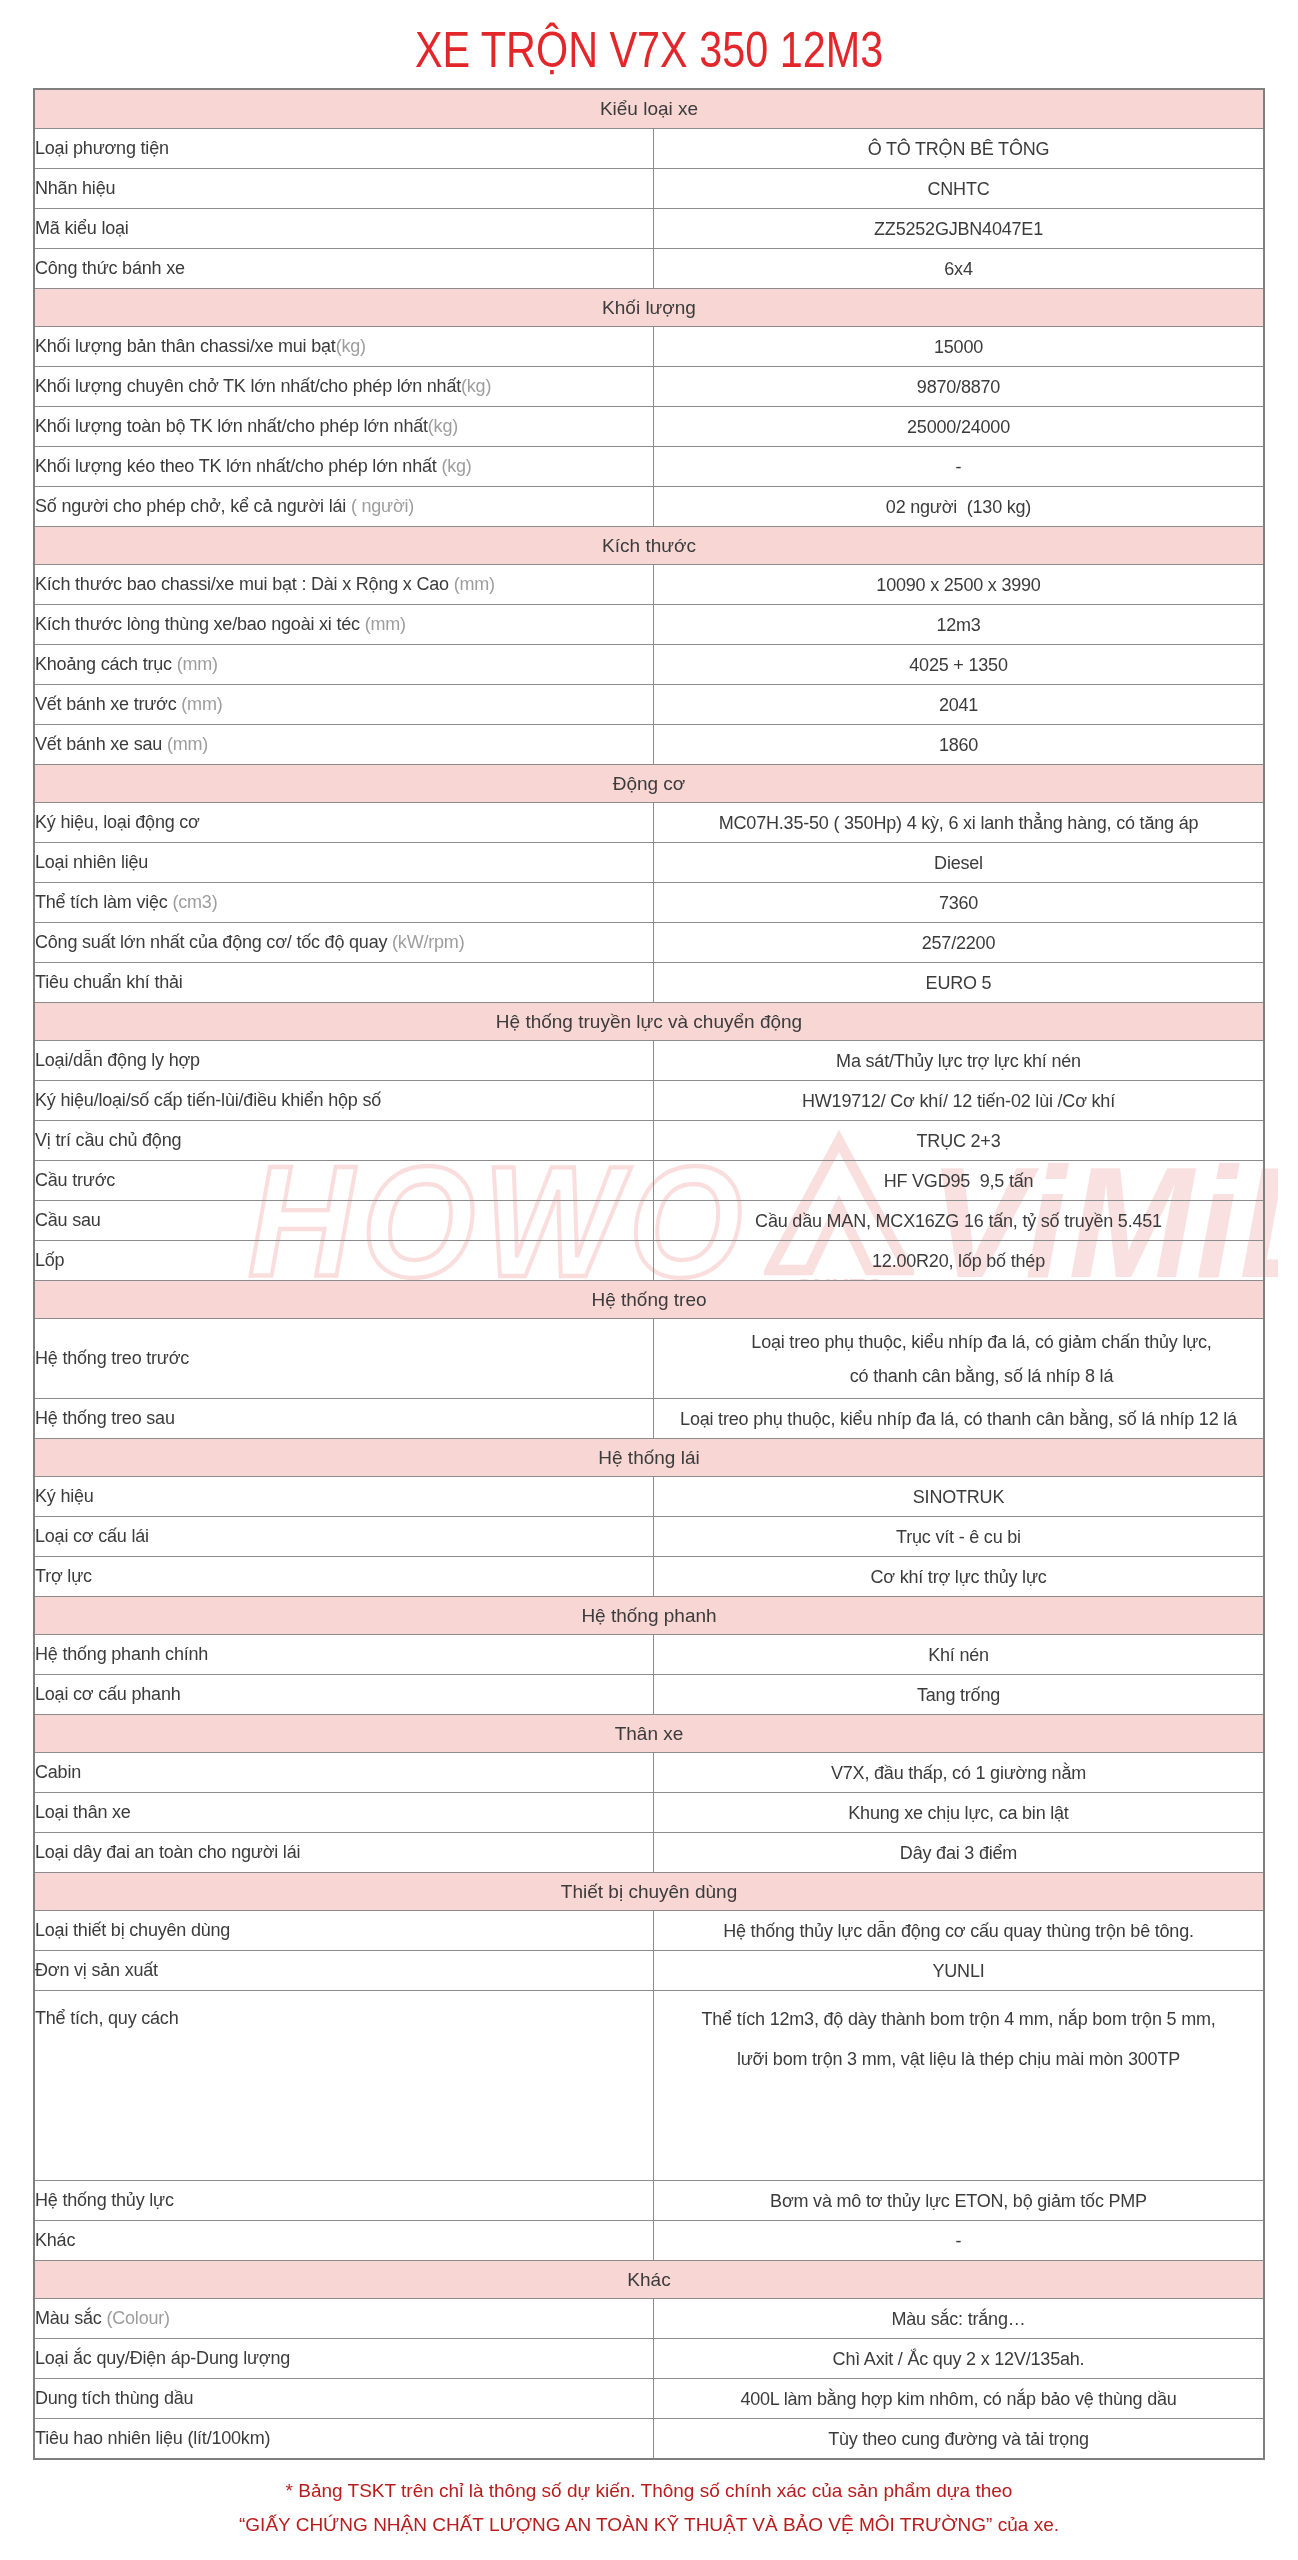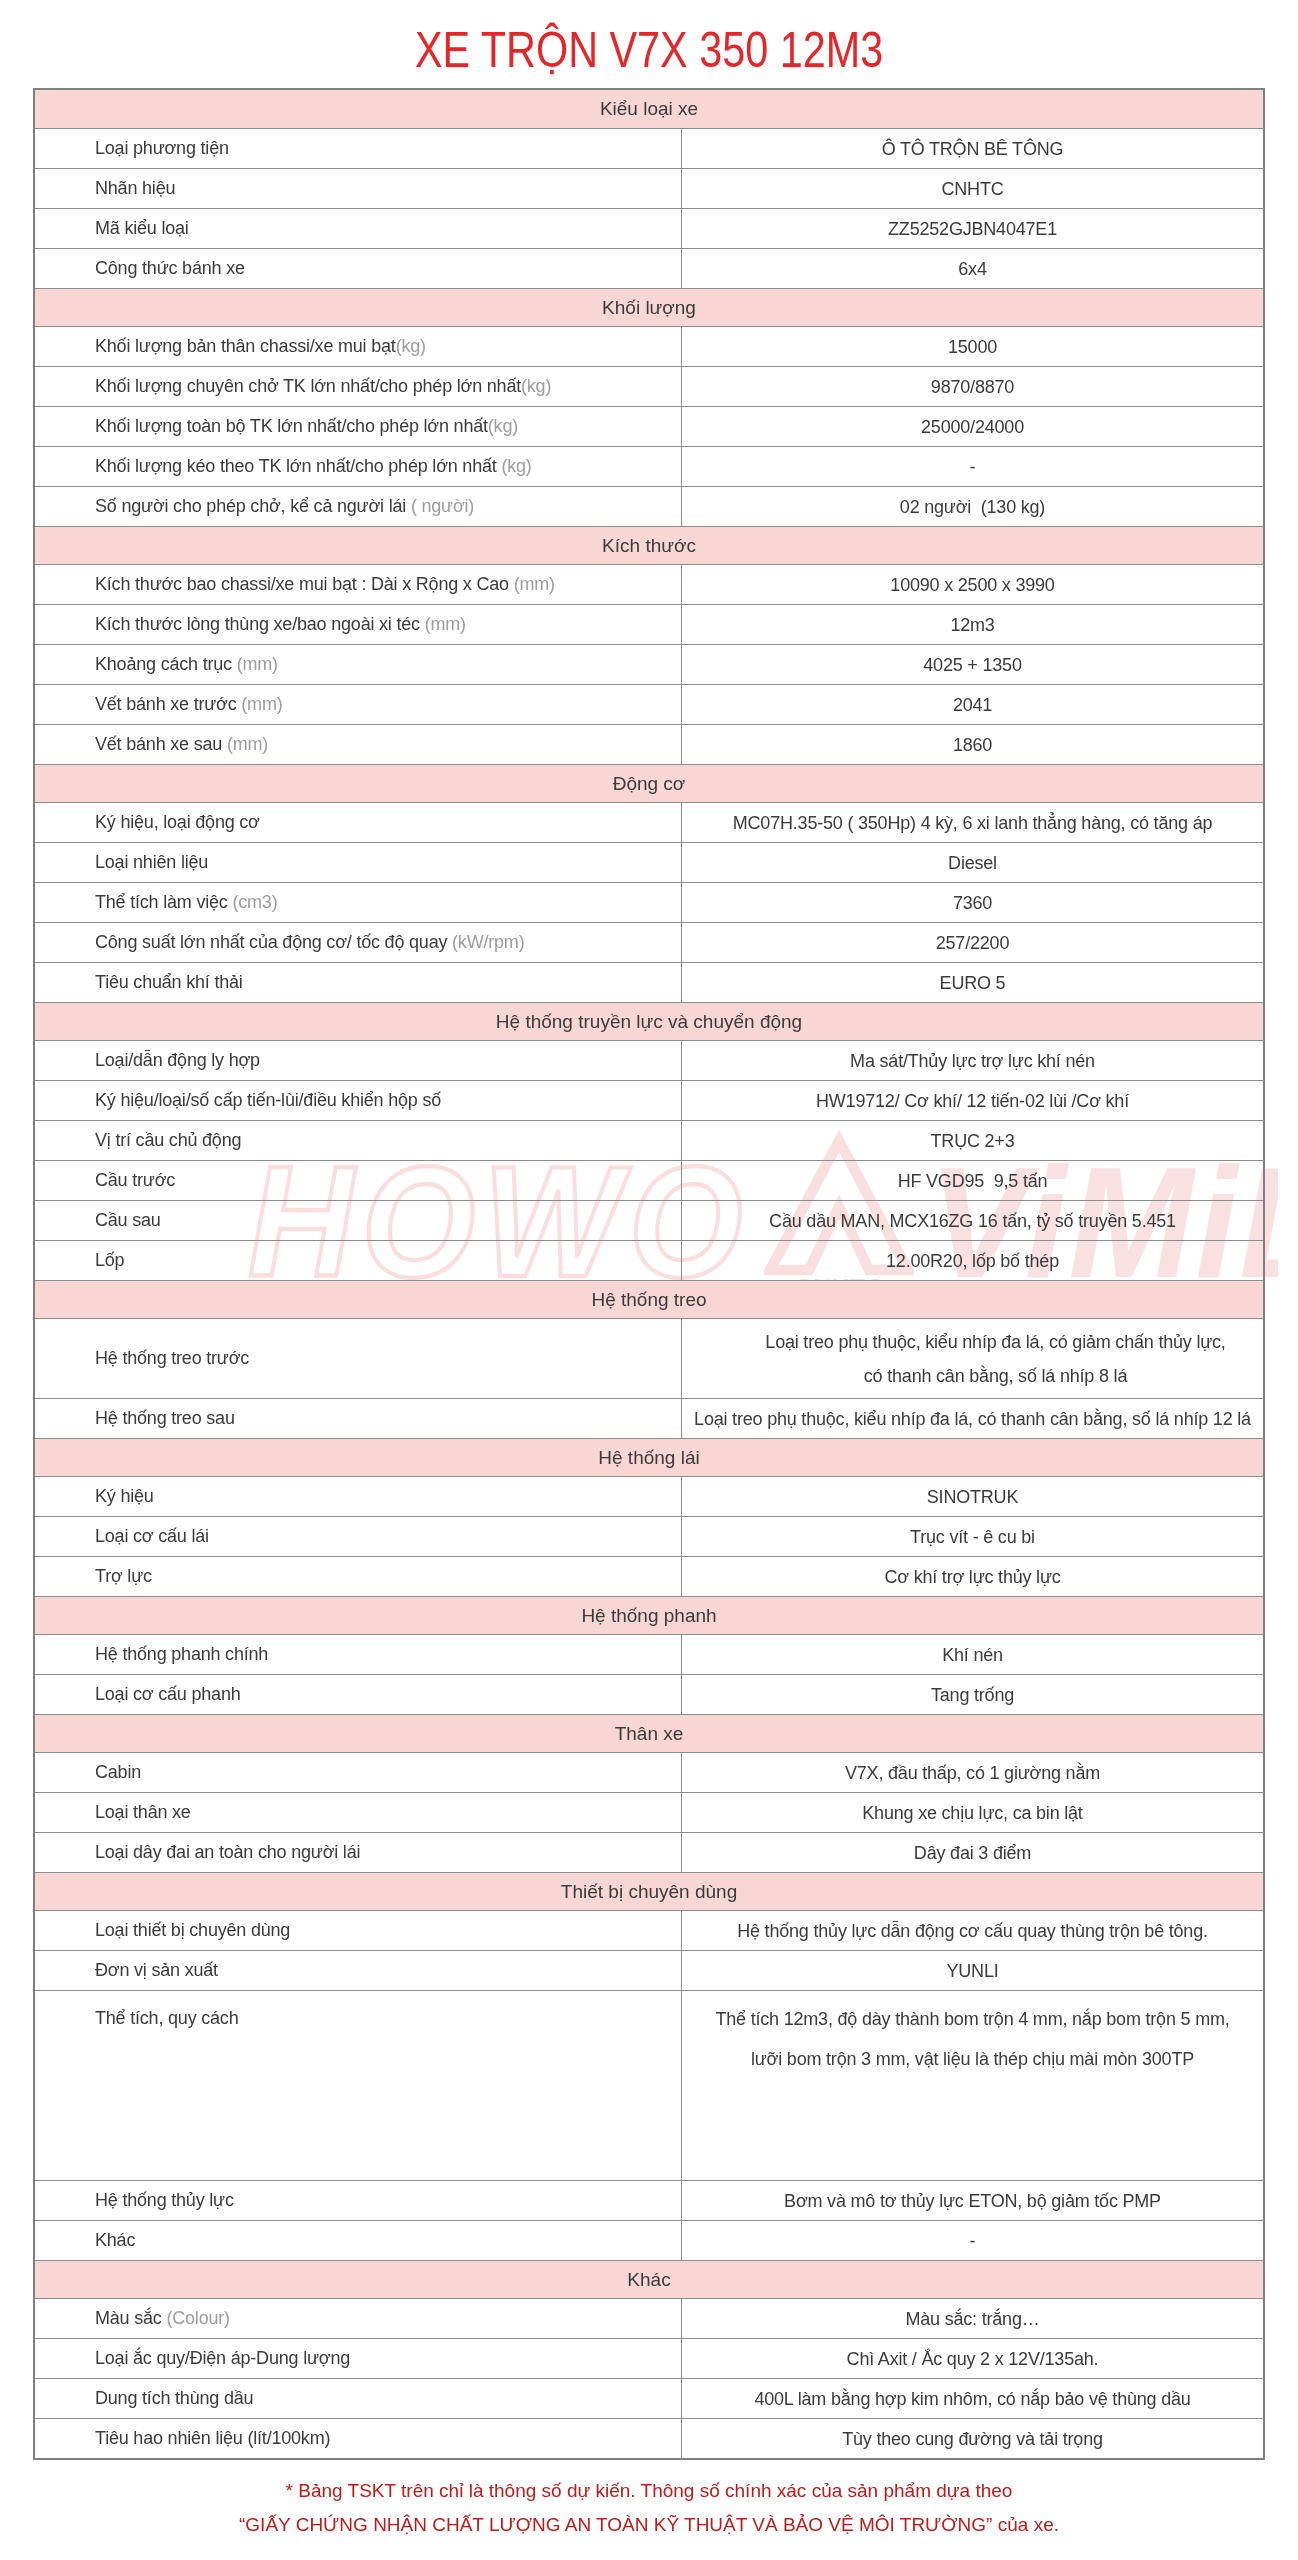--- a/index.html
+++ b/index.html
@@ -52,22 +52,22 @@
     font-size:19px;border-top:1.5px solid var(--border-gray);
     white-space:pre;
   }
   .spec-table > :first-child{border-top:none;}
   .row{
     display:flex;height:40px;border-top:1.5px solid var(--border-gray);
     background:transparent;overflow:hidden;font-size:18px;letter-spacing:-0.2px;
   }
   .cell{display:flex;overflow:hidden;}
   .cell.label{
-    width:619px;flex:none;align-items:center;padding-left:32px;
-    border-right:1.5px solid var(--border-gray);white-space:pre;margin-left:28px;
+    width:619px;flex:none;align-items:center;
+    border-right:1.5px solid var(--border-gray);white-space:pre;
   }
   .label-unit{color:var(--unit-gray);}
   .cell.value{
     flex:1;flex-direction:column;align-items:center;justify-content:center;
     text-align:center;
   }
   .value-line{line-height:34px;white-space:pre;}
   .row.vtop .cell.label{align-items:flex-start;padding-top:17px;}
   .row.vtop .cell.value{justify-content:flex-start;padding-top:8px;}
   .row.vtop .value-line{line-height:40px;}

